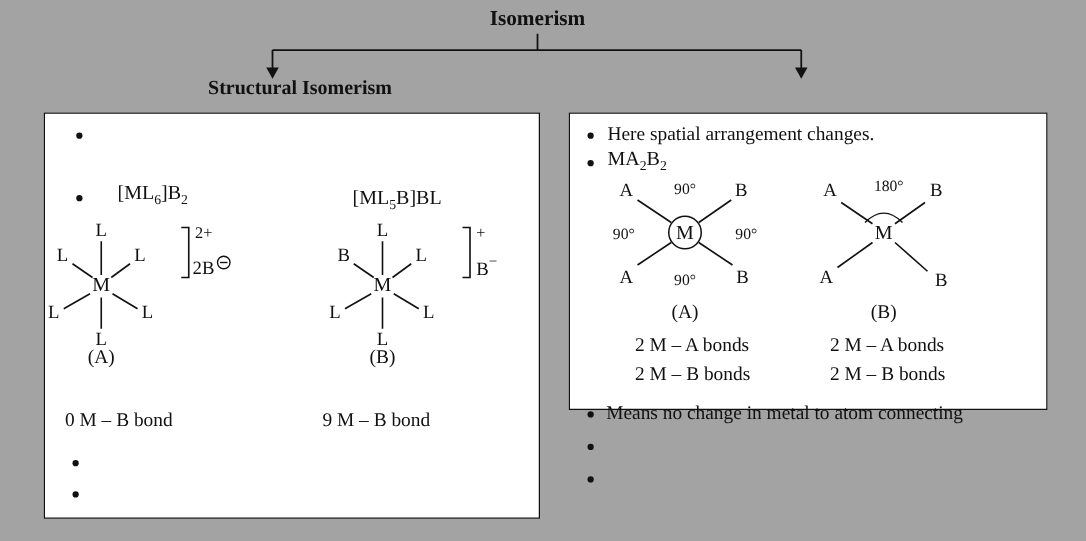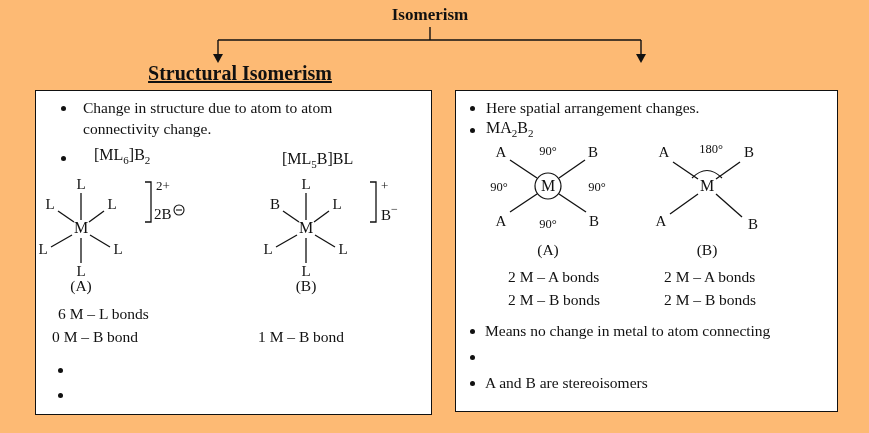--- a/index.html
+++ b/index.html
@@ -1,26 +1,26 @@
 <!DOCTYPE html>
 <html><head>
 <meta charset="utf-8">
 <style>
   * { margin:0; padding:0; box-sizing:border-box; }
   html,body { background:#ffffff; }
   body { font-family:"Liberation Serif", serif; color:#111; }
-  .page { position:relative; width:869px; height:433px; background:#fdba74; overflow:hidden; }
+  .page { position:relative; width:869px; height:433px; background:#a3a3a3; overflow:hidden; }
   .title { position:absolute; top:5px; left:430px; transform:translateX(-50%); font-size:17px; font-weight:bold; white-space:nowrap; }
-  .branch-label { position:absolute; top:62px; transform:translateX(-50%); font-size:20px; font-weight:bold; white-space:nowrap;text-decoration:underline; }
+  .branch-label { position:absolute; top:62px; transform:translateX(-50%); font-size:16px; font-weight:bold; white-space:nowrap; }
   .bl-left { left:240px; }
   .bl-right { left:641px; }
   .connector-svg { position:absolute; left:0; top:0; }
   .box { position:absolute; border:1.5px solid #111; background:#fff; }
   .box-left  { left:35px;  top:90px; width:397px; height:325px; }
-  .box-right { left:455px; top:90px; width:383px; height:322px; }
+  .box-right { left:455px; top:90px; width:383px; height:238px; }
   .dot { position:absolute; width:5px; height:5px; border-radius:50%; background:#111; }
   .txt { position:absolute; font-size:15.5px; line-height:20px; white-space:nowrap; }
   .wraptxt { position:absolute; font-size:15.5px; line-height:21px; width:250px; }
   .formula { position:absolute; font-size:16px; white-space:nowrap; }
   .formula sub { font-size:11px; }
   .struct-svg { position:absolute; }
   .ab-label { position:absolute; font-size:15.5px; text-align:center; width:50px; }
   svg text { font-family:"Liberation Serif", serif; fill:#111; }
   .bondline line { stroke:#111; stroke-width:1.3; }
   .treelines line { stroke:#111; stroke-width:1.4; }
@@ -41,21 +41,20 @@
     </g>
     <polygon points="213,54 223,54 218,63" fill="#111"></polygon>
     <polygon points="636,54 646,54 641,63" fill="#111"></polygon>
   </svg>
 
   <div class="branch-label bl-left">Structural Isomerism</div>
 
   <div class="box box-left">
 
     <span class="dot" style="left:25px;top:15px"></span>
-    <div class="wraptxt" style="left:47px;top:6px">Change in structure due to atom to atom connectivity change.</div>
 
     <span class="dot" style="left:25px;top:65px"></span>
     <div class="formula" style="left:58px;top:55px"><span>[ML</span><sub>6</sub><span>]B</span><sub>2</sub></div>
     <div class="formula" style="left:246px;top:59px"><span>[ML</span><sub>5</sub><span>B]BL</span></div>
 
     <svg class="struct-svg" style="left:0;top:83px" width="180" height="106" viewBox="0 0 180 106">
       <g class="bondline">
         <line x1="45" y1="19" x2="45" y2="46"></line>
         <line x1="45" y1="64" x2="45" y2="89"></line>
         <line x1="22" y1="37" x2="38" y2="48"></line>
@@ -97,23 +96,22 @@
       <text x="82" y="80" text-anchor="middle" font-size="15">L</text>
       <text x="45" y="102" text-anchor="middle" font-size="15">L</text>
       <text x="120" y="16" font-size="13">+</text>
       <text x="120" y="46" font-size="15">B</text>
       <text x="130" y="39" font-size="12">−</text>
     </svg>
 
     <div class="ab-label" style="left:20px;top:186px">(A)</div>
     <div class="ab-label" style="left:245px;top:186px">(B)</div>
 
-    <div class="txt" style="left:22px;top:213px">6 M – L bonds</div>
     <div class="txt" style="left:16px;top:236px">0 M – B bond</div>
-    <div class="txt" style="left:222px;top:236px">1 M – B bond</div>
+    <div class="txt" style="left:222px;top:236px">9 M – B bond</div>
 
     <span class="dot" style="left:22px;top:277px"></span>
     <span class="dot" style="left:22px;top:302px"></span>
   </div>
 
   <div class="box box-right">
 
     <span class="dot" style="left:14px;top:15px"></span>
     <div class="txt" style="left:30px;top:7px">Here spatial arrangement changes.</div>
 
@@ -160,16 +158,15 @@
 
     <div class="txt" style="left:52px;top:176px">2 M – A bonds</div>
     <div class="txt" style="left:52px;top:199px">2 M – B bonds</div>
     <div class="txt" style="left:208px;top:176px">2 M – A bonds</div>
     <div class="txt" style="left:208px;top:199px">2 M – B bonds</div>
 
     <span class="dot" style="left:14px;top:238px"></span>
     <div class="txt" style="left:29px;top:230px">Means no change in metal to atom connecting</div>
     <span class="dot" style="left:14px;top:264px"></span>
     <span class="dot" style="left:14px;top:290px"></span>
-    <div class="txt" style="left:29px;top:282px">A and B are stereoisomers</div>
   </div>
 
 </div>
 
 </body></html>

